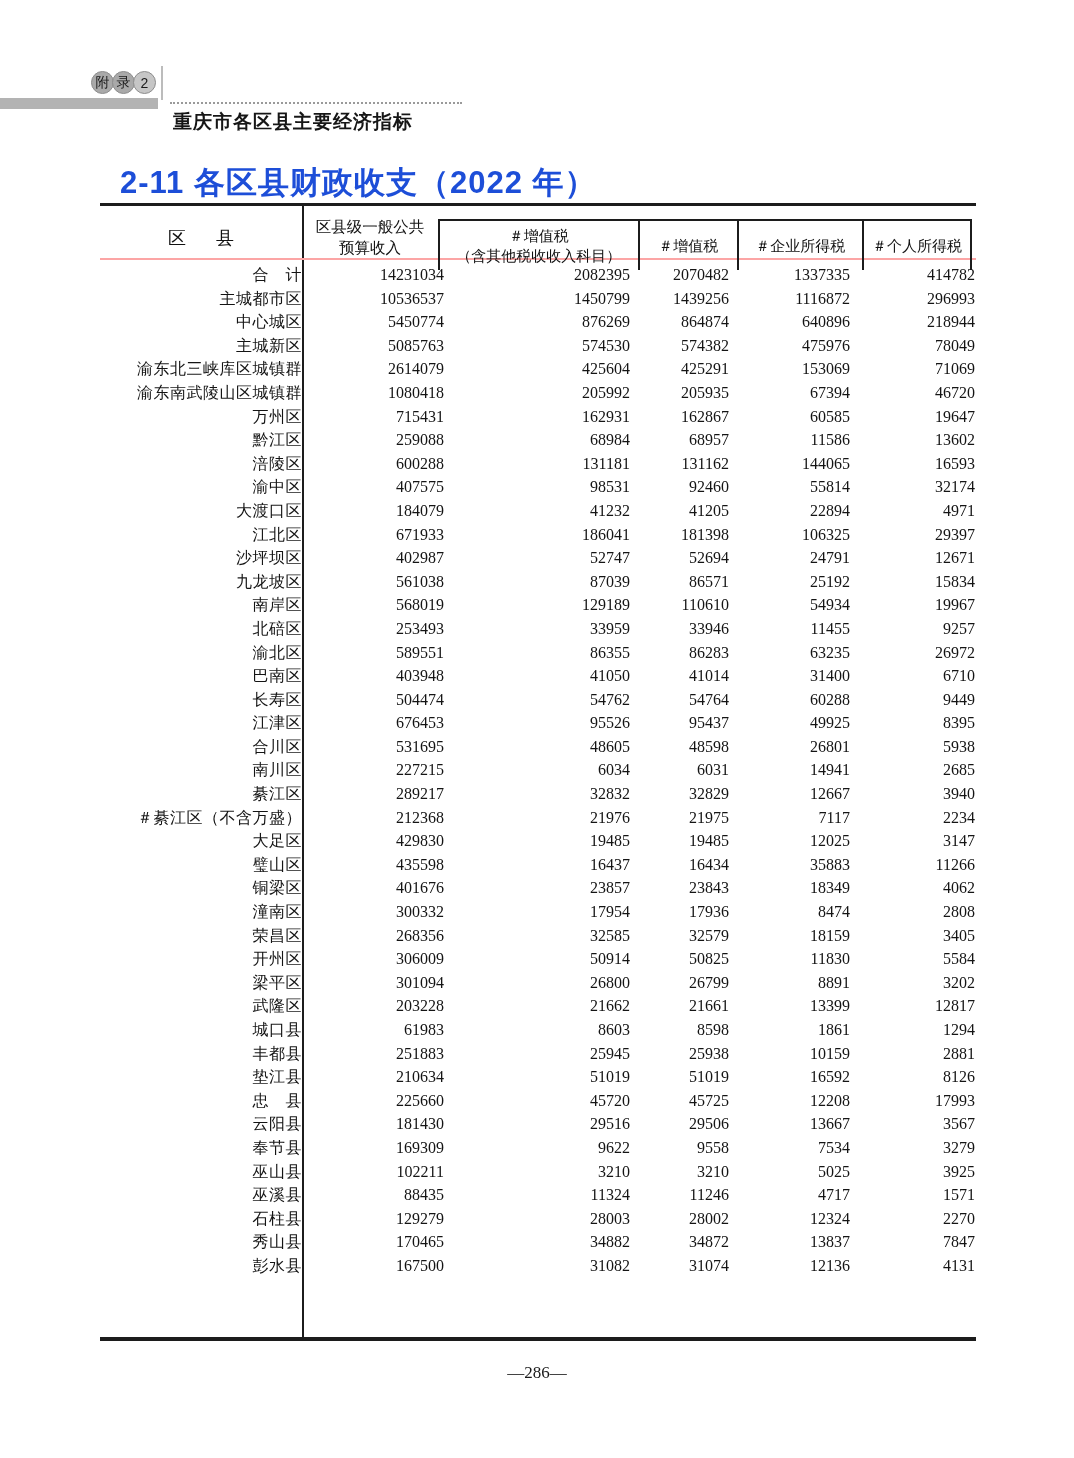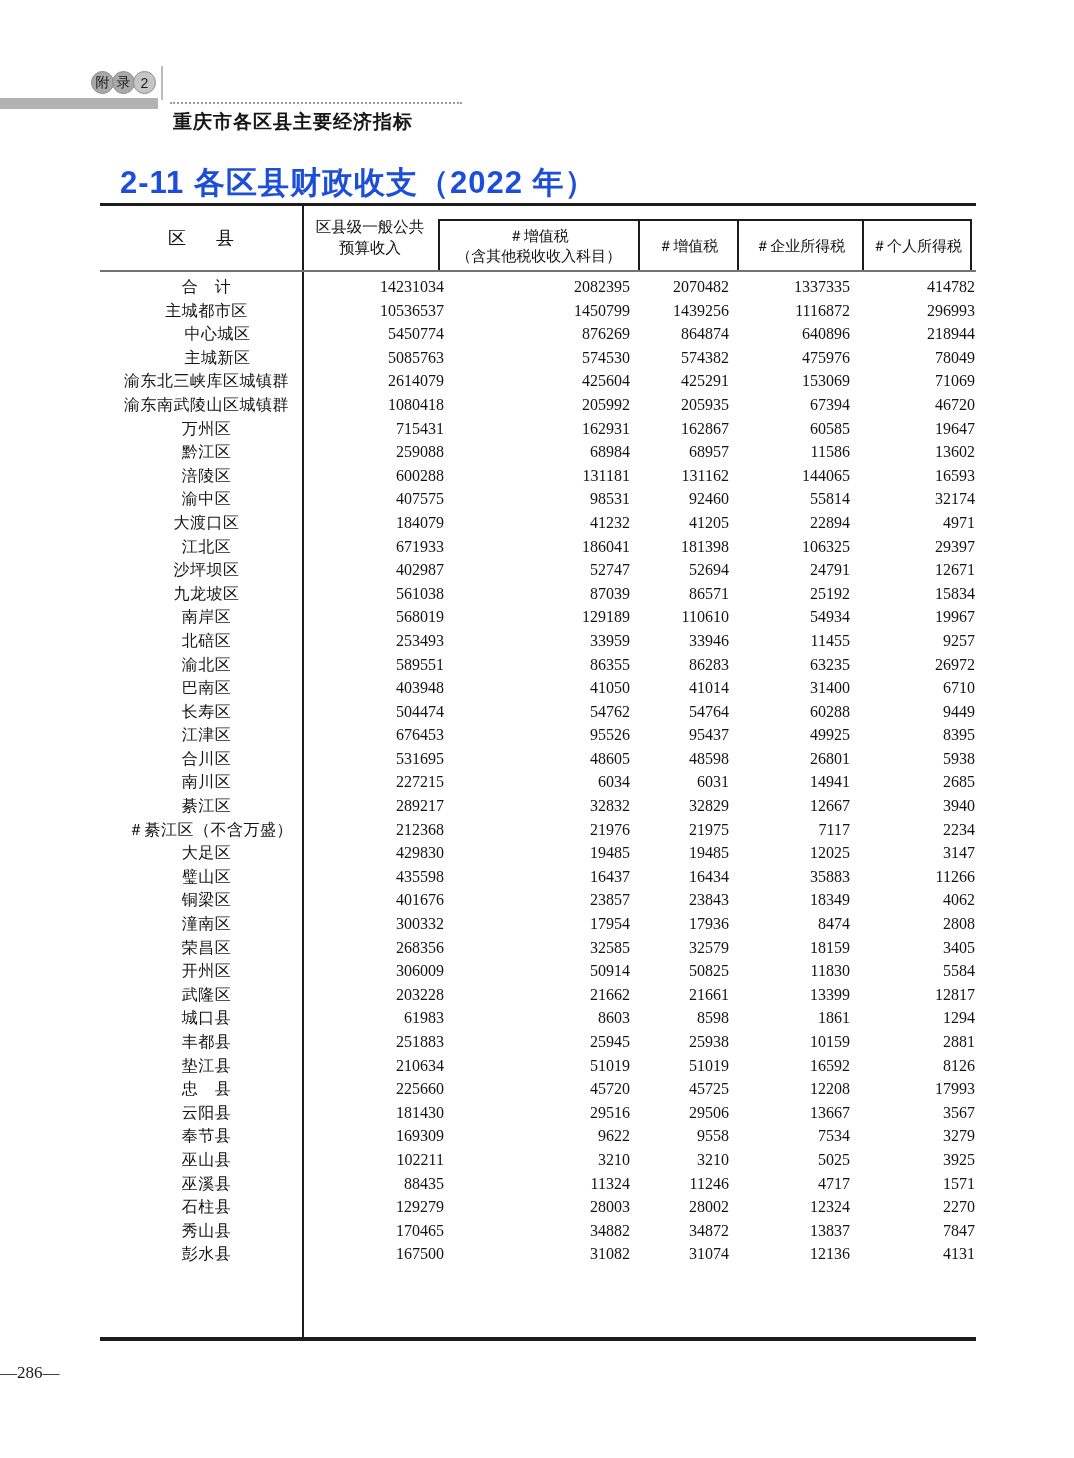--- a/index.html
+++ b/index.html
@@ -54,22 +54,22 @@
     position:absolute;left:100px;top:203px;width:876px;height:1138px;
     border-top:3px solid #1c1c1c;
     border-bottom:4px solid #1c1c1c;
     box-sizing:border-box;
   }
   .vline{
     position:absolute;left:202px;top:0;bottom:0;width:0;
     border-left:2px solid #1c1c1c;
   }
   .thead{
-    position:relative;height:66px;
-    border-bottom:2px solid #737373;box-sizing:border-box;
+    position:relative;height:54px;
+    border-bottom:2px solid #fca5a5;box-sizing:border-box;
     font-family:"Liberation Sans","DejaVu Sans",sans-serif;
   }
   .h-region{
     position:absolute;left:0;top:0;width:202px;height:64px;
     display:flex;align-items:center;justify-content:center;
     font-size:18px;letter-spacing:6px;text-indent:6px;color:#111;
   }
   .h-revenue{
     position:absolute;left:202px;top:0;width:136px;height:64px;
     display:flex;flex-direction:column;align-items:center;justify-content:center;
@@ -90,33 +90,33 @@
   .tax-cell.tb{width:100px;}
   .tax-cell.tc{width:126px;}
   .tax-cell.td{width:109px;}
   
   .tbody{position:relative;padding-top:3px;}
   .trow{
     display:flex;height:23.6px;line-height:23.6px;
     font-size:16px;white-space:nowrap;
   }
   .cell{box-sizing:border-box;overflow:visible;}
-  .cell.name{width:202px;padding-left:11px;text-align:center;letter-spacing:0.5px;}
+  .cell.name{width:202px;padding-left:11px;text-align:right;letter-spacing:0.5px;}
   .trow.indent-1 .cell.name{padding-left:33px;}
   .trow.indent-2 .cell.name{padding-left:19px;}
   .cell.num{text-align:right;font-family:"Liberation Serif","DejaVu Serif",serif;}
   .cell.c0{width:144px;padding-right:2px;}
   .cell.c1{width:188px;padding-right:4px;}
   .cell.c2{width:97px;padding-right:2px;}
   .cell.c3{width:123px;padding-right:4px;}
   .cell.c4{width:122px;padding-right:1px;}
   
   .footer{
     position:absolute;left:0;top:1363px;width:1074px;
-    text-align:left;font-size:17px;color:#1a1a1a;
+    text-align:center;font-size:17px;color:#1a1a1a;
     font-family:"Liberation Serif","DejaVu Serif",serif;
   }
 </style>
 </head>
 <body>
 
 <div class="page">
 
   <div class="appendix-bar"></div>
   <div class="badge">
@@ -385,20 +385,28 @@
         </div>
         <div class="trow indent-0">
           <span class="cell name">开州区</span>
           <span class="cell num c0">306009</span>
           <span class="cell num c1">50914</span>
           <span class="cell num c2">50825</span>
           <span class="cell num c3">11830</span>
           <span class="cell num c4">5584</span>
         </div>
         <div class="trow indent-0">
+          <span class="cell name">梁平区</span>
+          <span class="cell num c0">301094</span>
+          <span class="cell num c1">26800</span>
+          <span class="cell num c2">26799</span>
+          <span class="cell num c3">8891</span>
+          <span class="cell num c4">3202</span>
+        </div>
+        <div class="trow indent-0">
           <span class="cell name">武隆区</span>
           <span class="cell num c0">203228</span>
           <span class="cell num c1">21662</span>
           <span class="cell num c2">21661</span>
           <span class="cell num c3">13399</span>
           <span class="cell num c4">12817</span>
         </div>
         <div class="trow indent-0">
           <span class="cell name">城口县</span>
           <span class="cell num c0">61983</span>

